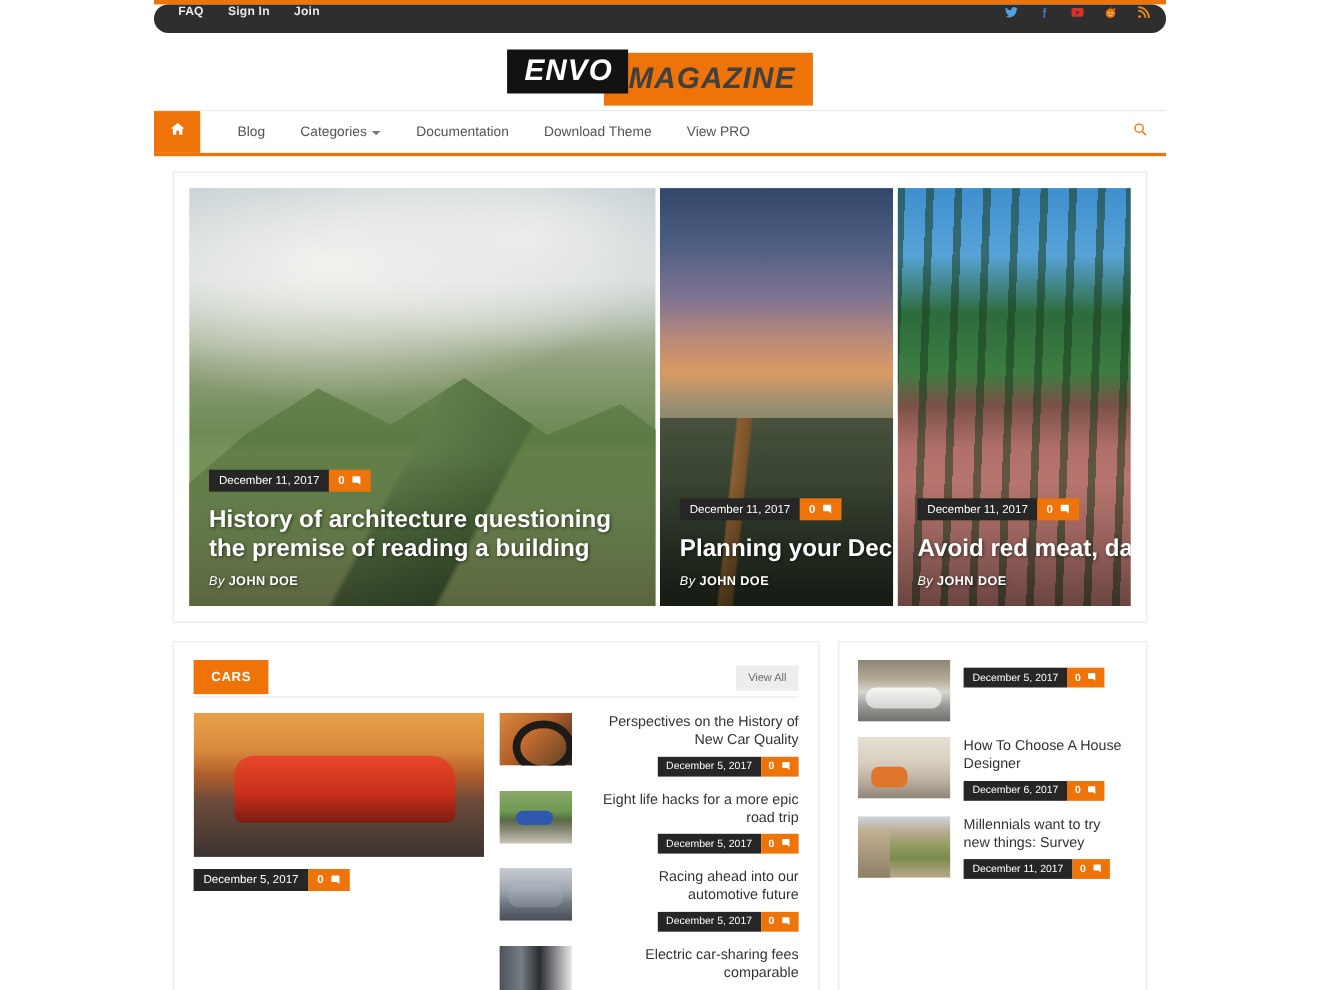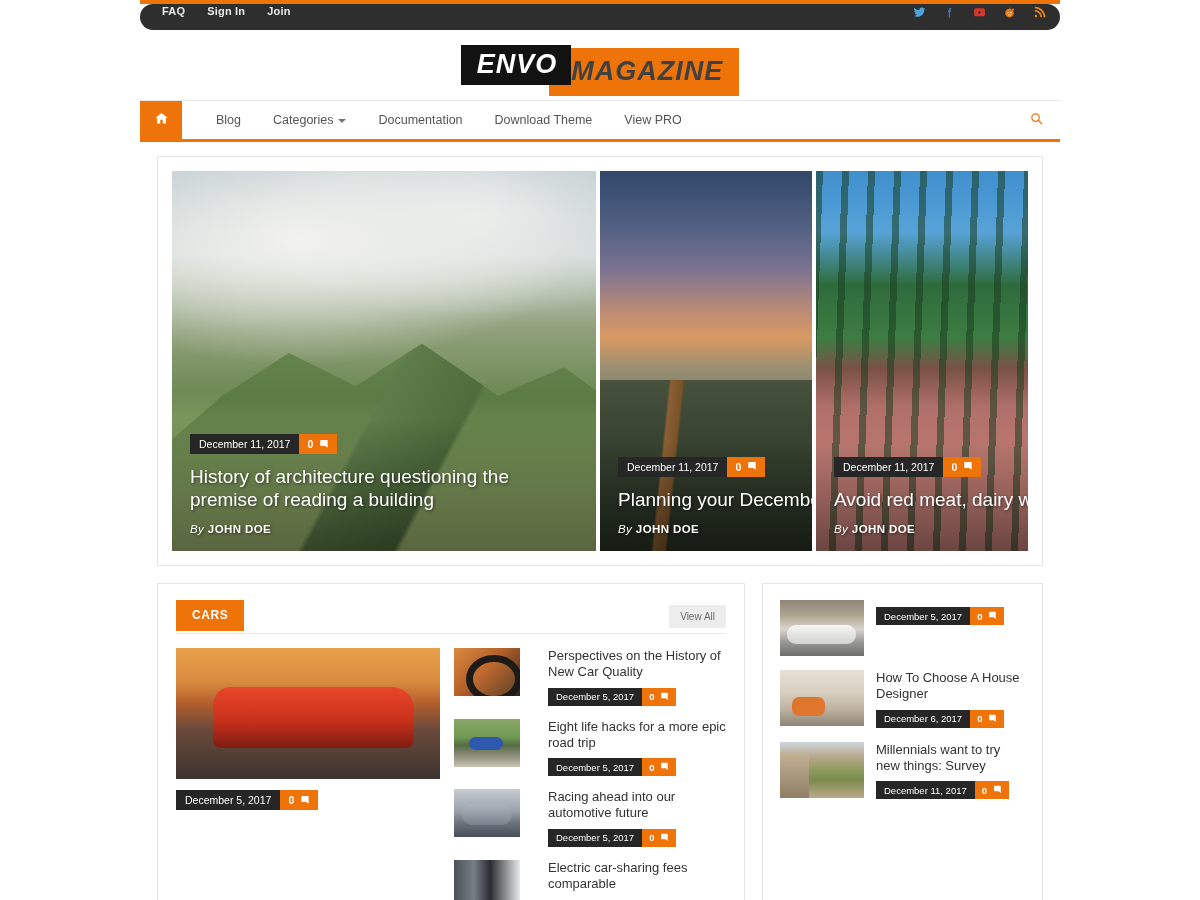--- a/index.html
+++ b/index.html
@@ -110,21 +110,21 @@
   }
   .meta-date {
     background: #262626; color: #fff; font-size: 10.5px;
     display: flex; align-items: center; padding: 0 9px; white-space: nowrap;
   }
   .meta-cm {
     background: #ee7309; color: #fff; font-size: 10.5px; font-weight: bold;
     display: flex; align-items: center; gap: 5px; padding: 0 8px;
   }
   .slide-title {
-    color: #fff; font-size: 19px; font-weight: normal; line-height: 1.18;
+    color: #fff; font-size: 22px; font-weight: bold; line-height: 1.18;
     text-shadow: 1px 1px 3px rgba(0,0,0,.55);
     white-space: nowrap;
   }
   .slide.big .slide-title { white-space: normal; }
   .slide-by {
     margin-top: 12px; color: #fff; font-size: 11.5px; font-weight: bold;
     letter-spacing: .4px; text-shadow: 1px 1px 3px rgba(0,0,0,.6);
   }
   .slide-by i { font-weight: normal; }
 
@@ -147,21 +147,21 @@
     padding: 6px 11px; margin-top: 5px; border: none;
   }
 
   .cars-body { display: flex; gap: 14px; }
   .car-left { width: 264px; }
   .car-left .thumb { width: 264px; height: 131px; overflow: hidden; position: relative; }
   .car-left .meta { margin-top: 11px; margin-bottom: 10px; }
   .car-left-title { font-size: 17px; color: #2b2b2b; line-height: 1.25; }
 
   .car-list { flex: 1; }
-  .car-item { display: flex; gap: 28px; margin-bottom: 13px; }
+  .car-item { display: flex; gap: 28px; margin-bottom: 13px; text-align: right; }
   .car-item .thumb { width: 66px; height: 48px; flex: none; overflow: hidden; position: relative; }
   .ci-body { flex: 1; min-width: 0; }
   .ci-title { font-size: 13px; color: #333; line-height: 1.25; }
   .ci-meta { margin-top: 7px; display: inline-flex; height: 18px; }
   .ci-meta .meta-date { font-size: 9.5px; padding: 0 8px; }
   .ci-meta .meta-cm { font-size: 9.5px; padding: 0 7px; }
 
   .pop-item { display: flex; gap: 12px; margin-bottom: 14px; }
   .pop-item .thumb { width: 84px; height: 56px; flex: none; overflow: hidden; position: relative; }
   .pop-title { font-size: 13px; color: #333; line-height: 1.25; }

